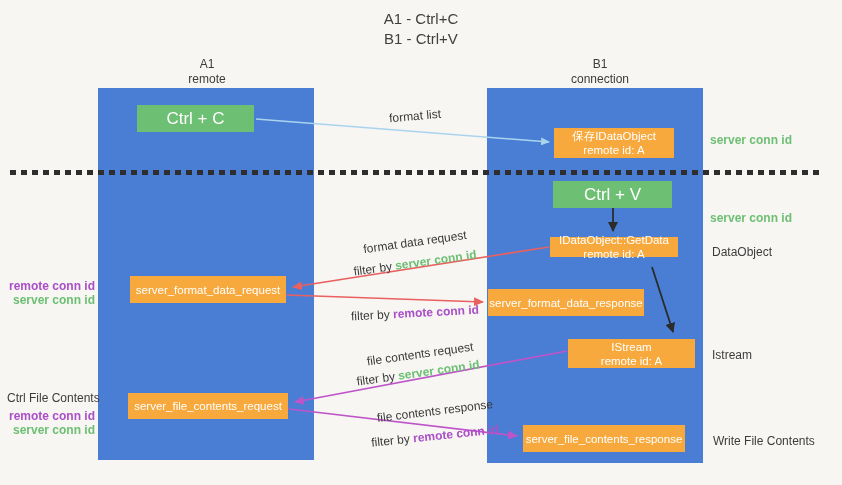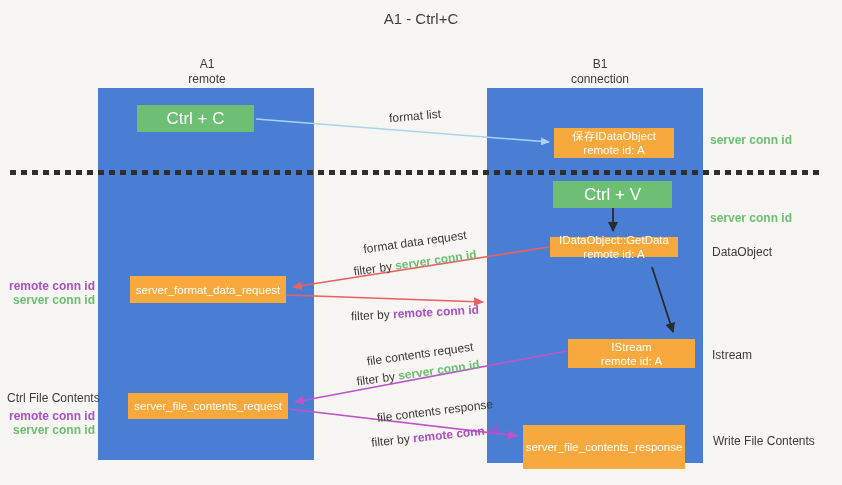--- a/index.html
+++ b/index.html
@@ -36,20 +36,21 @@
   .r-5{transform:rotate(-5deg);}
   .r-3{transform:rotate(-3deg);}
 </style>
 </head>
 <body>
 
 <div class="canvas">
 
   <div class="abs title">
     <div>A1 - Ctrl+C</div>
+    <div>B1 - Ctrl+V</div>
   </div>
 
   <div class="abs col-header" style="left:147px;top:57px;">
     <div>A1</div>
     <div>remote</div>
   </div>
   <div class="abs col-header" style="left:540px;top:57px;">
     <div>B1</div>
     <div>connection</div>
   </div>
@@ -98,31 +99,34 @@
 
   <div class="abs box orange" style="left:550px;top:237px;width:128px;height:20px;">
     <div>IDataObject::GetData</div>
     <div>remote id: A</div>
   </div>
 
   <div class="abs box orange" style="left:130px;top:276px;width:156px;height:27px;">
     <div>server_format_data_request</div>
   </div>
 
+  <div class="abs box orange" style="left:488px;top:289px;width:156px;height:27px;">
+    <div>server_format_data_response</div>
+  </div>
 
   <div class="abs box orange" style="left:568px;top:339px;width:127px;height:29px;">
     <div>IStream</div>
     <div>remote id: A</div>
   </div>
 
   <div class="abs box orange" style="left:128px;top:393px;width:160px;height:26px;">
     <div>server_file_contents_request</div>
   </div>
 
-  <div class="abs box orange" style="left:523px;top:425px;width:162px;height:44px;">
+  <div class="abs box orange" style="left:523px;top:425px;width:162px;height:27px;">
     <div>server_file_contents_response</div>
   </div>
 
   <div class="abs lbl center r-5" style="left:355px;top:109px;width:120px;">format list</div>
 
   <div class="abs lbl center r-8" style="left:340px;top:235px;width:150px;">format data request</div>
   <div class="abs lbl center r-8" style="left:335px;top:256px;width:160px;">
     <span>filter by </span><span class="green-t">server conn id</span>
   </div>
 

